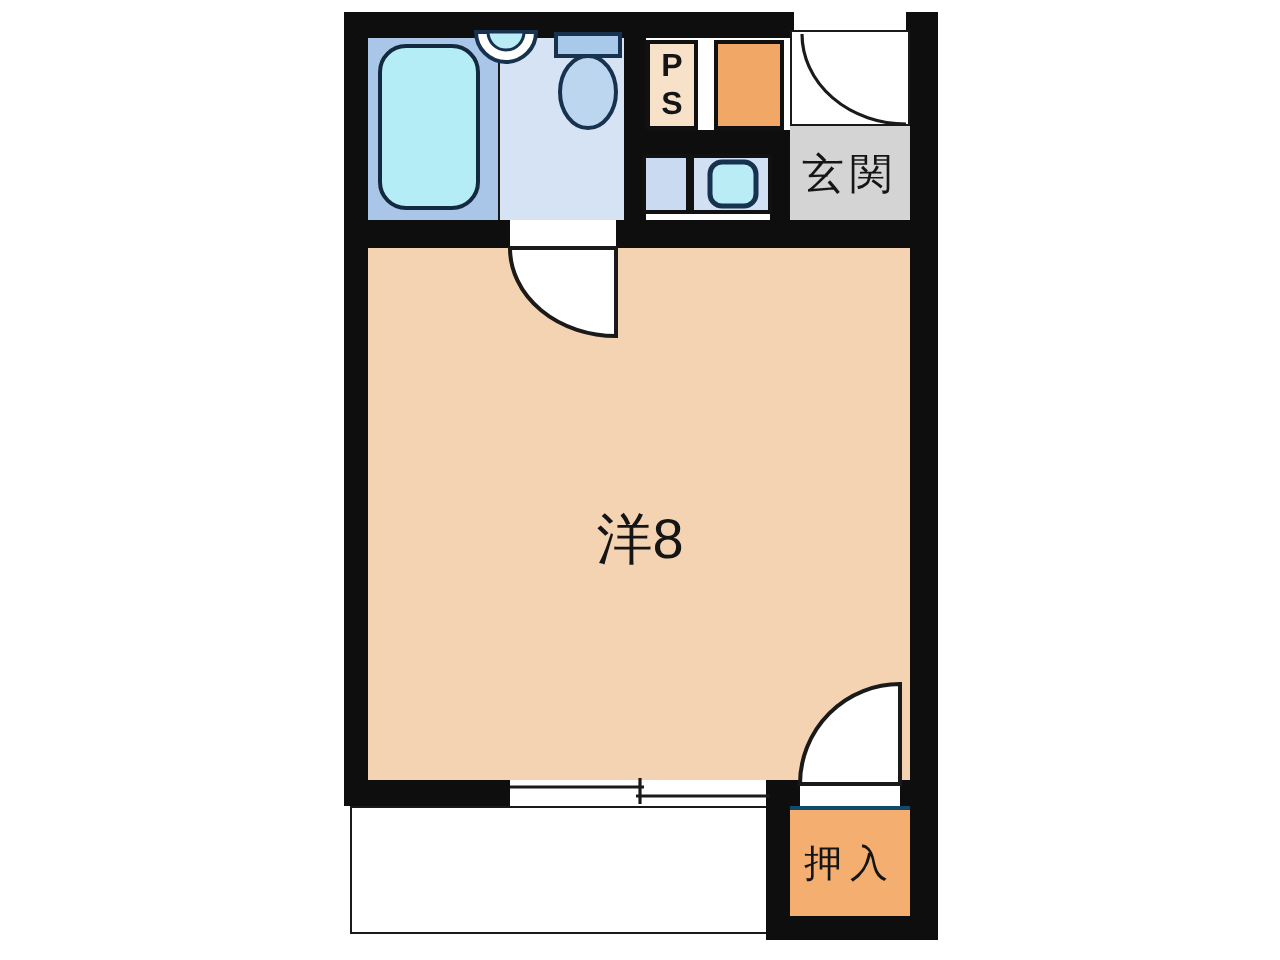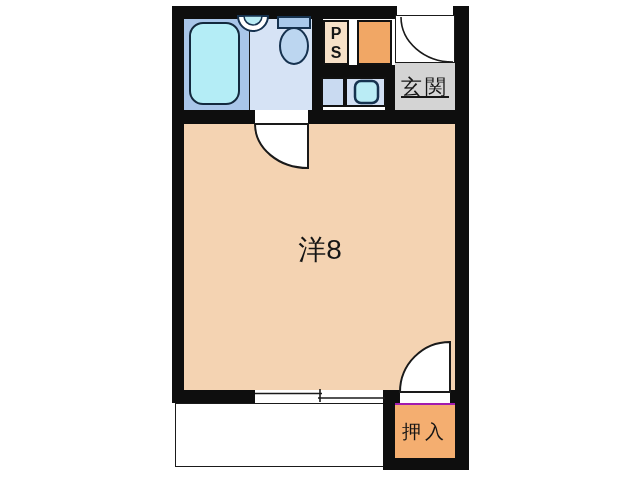--- a/index.html
+++ b/index.html
@@ -44,36 +44,36 @@
     <span>P</span>
     <span>S</span>
   </div>
   <div class="abs" style="left:357px;top:20px;width:35px;height:45px;background:var(--service_box);border:2px solid #111;"></div>
 
   <div class="abs" style="left:321px;top:77px;width:24px;height:30px;background:var(--washbox_left);border:2px solid #111;"></div>
   <div class="abs" style="left:345px;top:77px;width:41px;height:30px;background:var(--washbox_right);border:2px solid #111;"></div>
 
   <div class="abs" style="left:395px;top:15px;width:60px;height:48px;background:#fff;border:1.5px solid #1a1a1a;"></div>
   <div class="abs label" style="left:395px;top:63px;width:60px;height:47px;background:var(--entrance_floor);
-              font-size:21px;letter-spacing:3px;text-decoration:underline;">
+              font-size:21px;letter-spacing:3px;">
     <span>玄関</span>
   </div>
 
   <div class="abs" style="left:255px;top:390px;width:130px;height:13px;background:#fff;"></div>
 
   <div class="abs" style="left:175px;top:403px;width:287px;height:64px;background:#fff;border:1.5px solid #1a1a1a;"></div>
 
   <div class="abs wall" style="left:383px;top:390px;width:86px;height:80px;"></div>
   <div class="abs" style="left:400px;top:390px;width:50px;height:13px;background:#fff;"></div>
-  <div class="abs label" style="left:395px;top:403px;width:60px;height:55px;background:var(--closet);border-top:2px solid #a21caf;
+  <div class="abs label" style="left:395px;top:403px;width:60px;height:55px;background:var(--closet);border-top:2px solid #0c4a6e;
               font-size:19px;letter-spacing:4px;">
     <span>押入</span>
   </div>
 
-  <div class="abs label" style="left:260px;top:232px;width:120px;height:36px;font-size:28px;">
+  <div class="abs label" style="left:260px;top:252px;width:120px;height:36px;font-size:28px;">
     <span>洋8</span>
   </div>
 
   <svg width="640" height="480" viewBox="0 0 640 480">
 
     <g>
       <rect class="tub" x="190" y="23" width="49" height="81" rx="13" ry="13"></rect>
     </g>
 
     <g>

